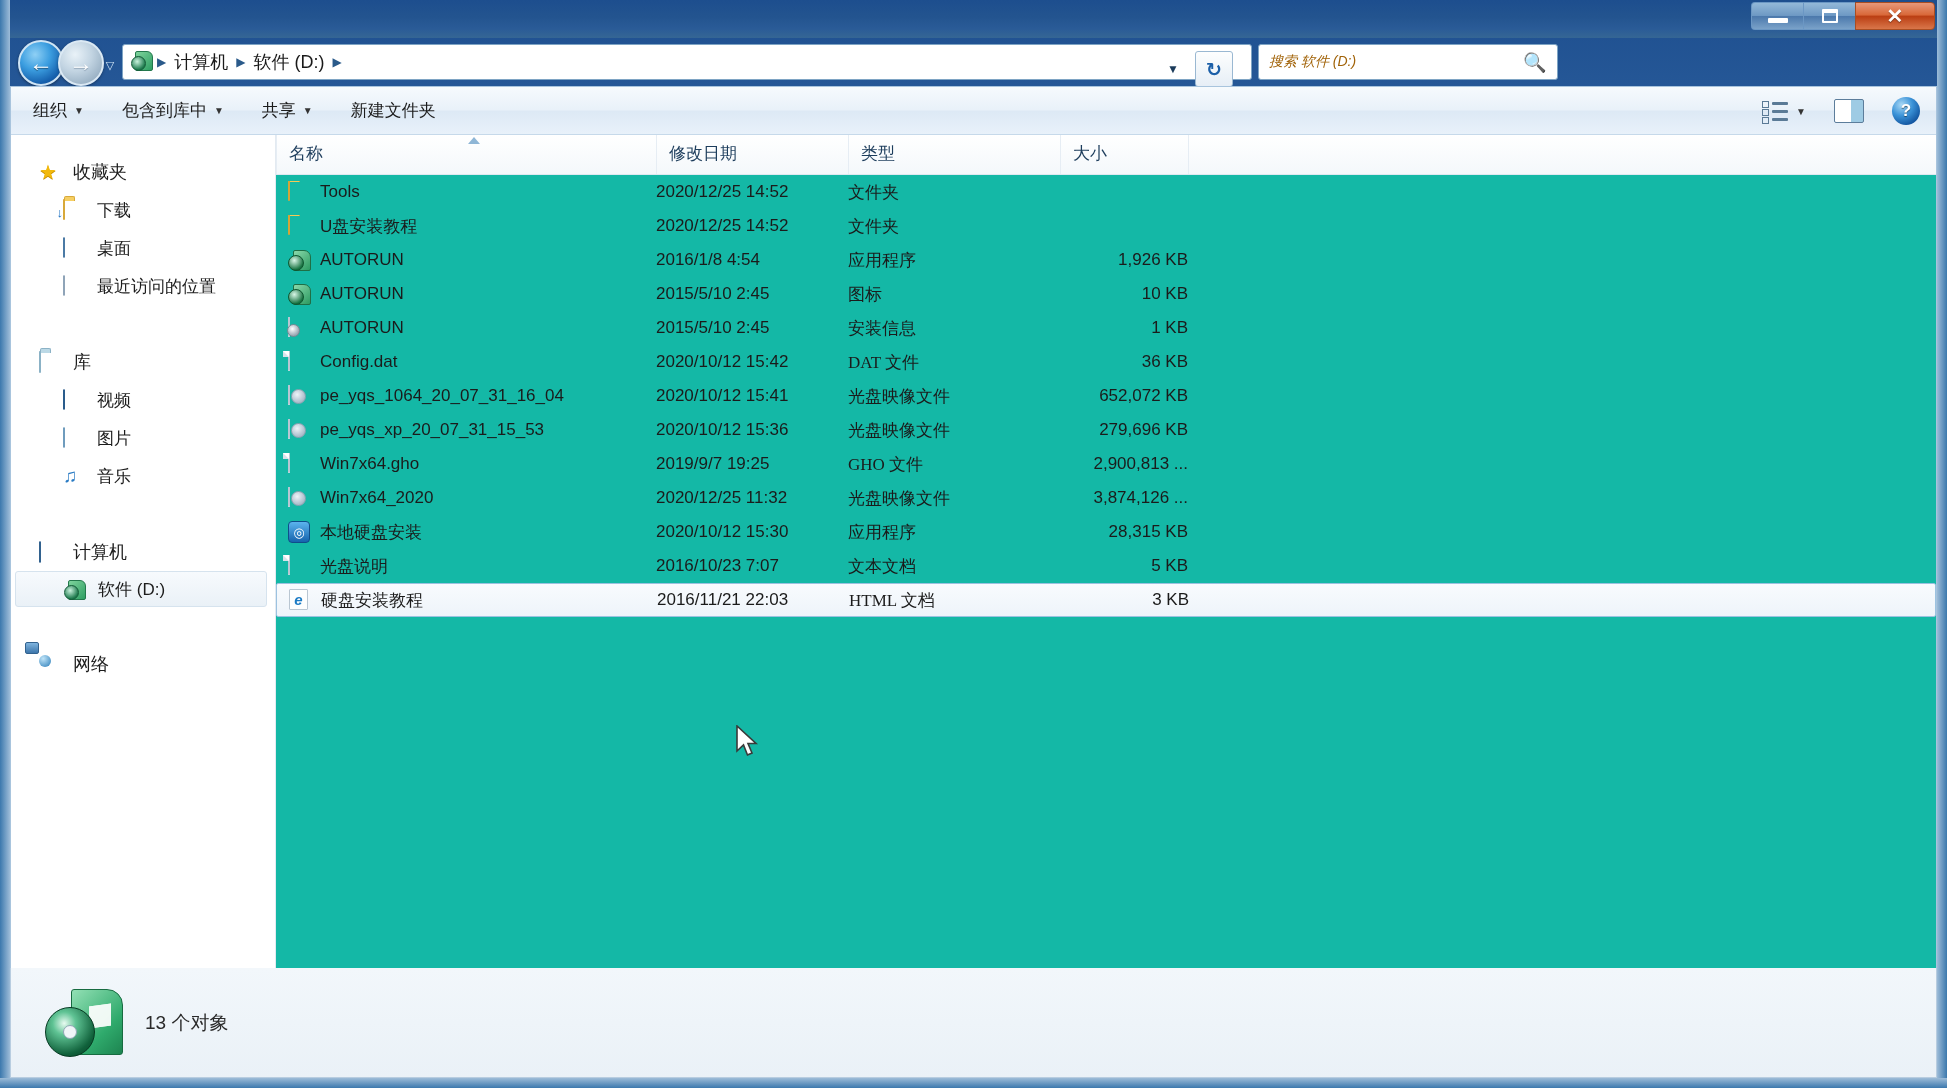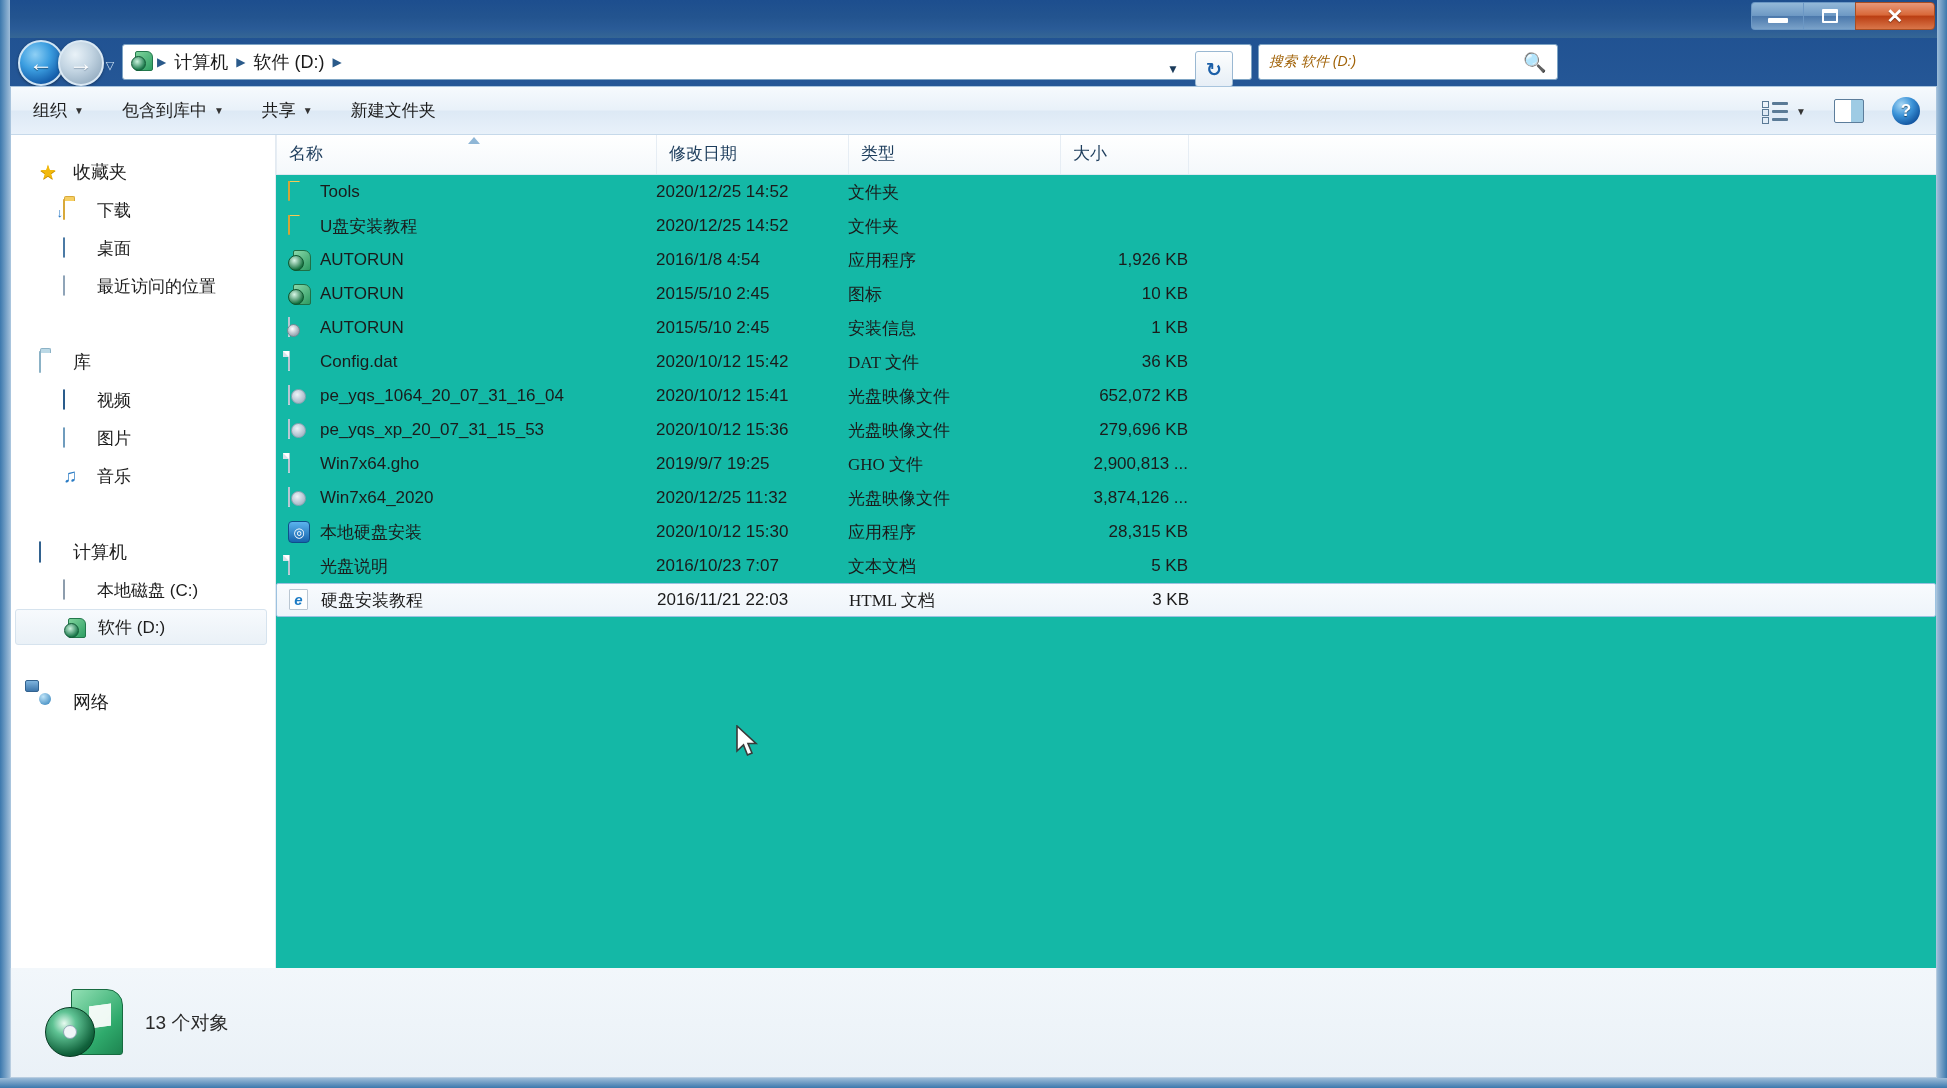--- a/index.html
+++ b/index.html
@@ -391,24 +391,20 @@
           </div>
         </div>
 
         <div class="nav-spacer"></div>
 
         <div class="nav-group">
           <div class="nav-row">
             <span class="icon"><span class="ic-computer"></span></span>
             <span>计算机</span>
           </div>
-          <div class="nav-row child">
-            <span class="icon"><span class="ic-hdd"></span></span>
-            <span>本地磁盘 (C:)</span>
-          </div>
           <div class="nav-row child selected">
             <span class="icon"><span class="ic-disc"></span></span>
             <span>软件 (D:)</span>
           </div>
         </div>
 
         <div class="nav-spacer"></div>
 
         <div class="nav-group">
           <div class="nav-row">

